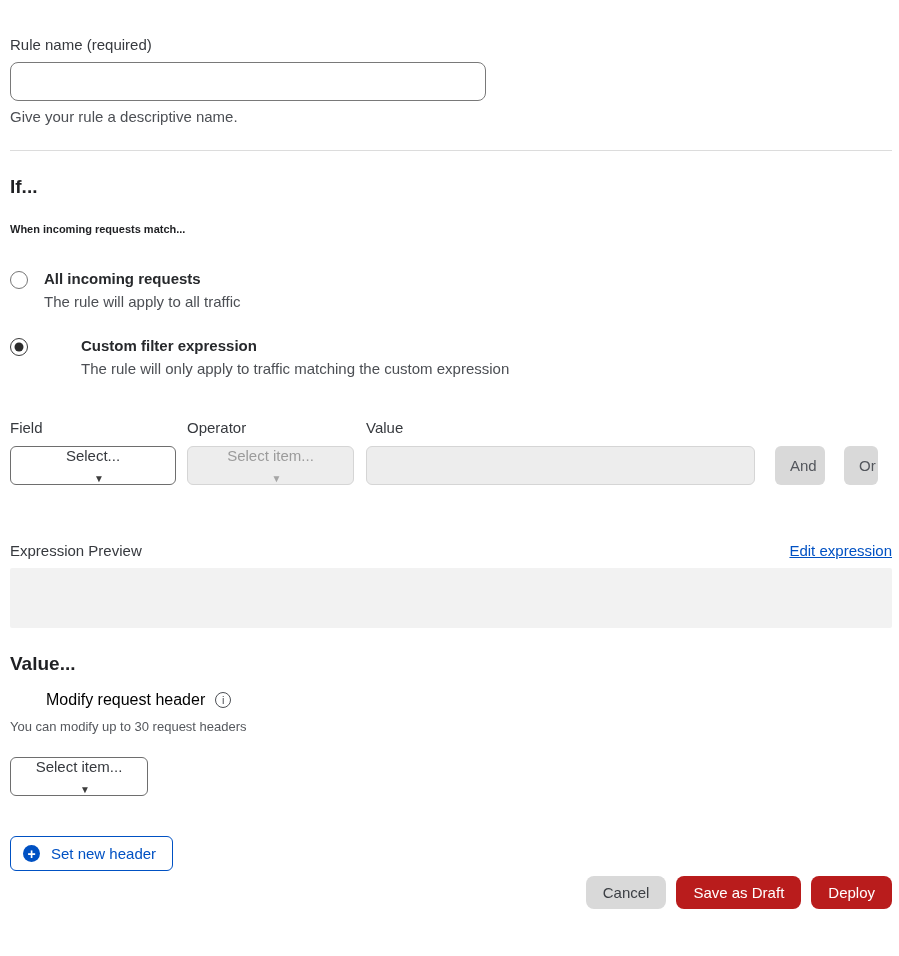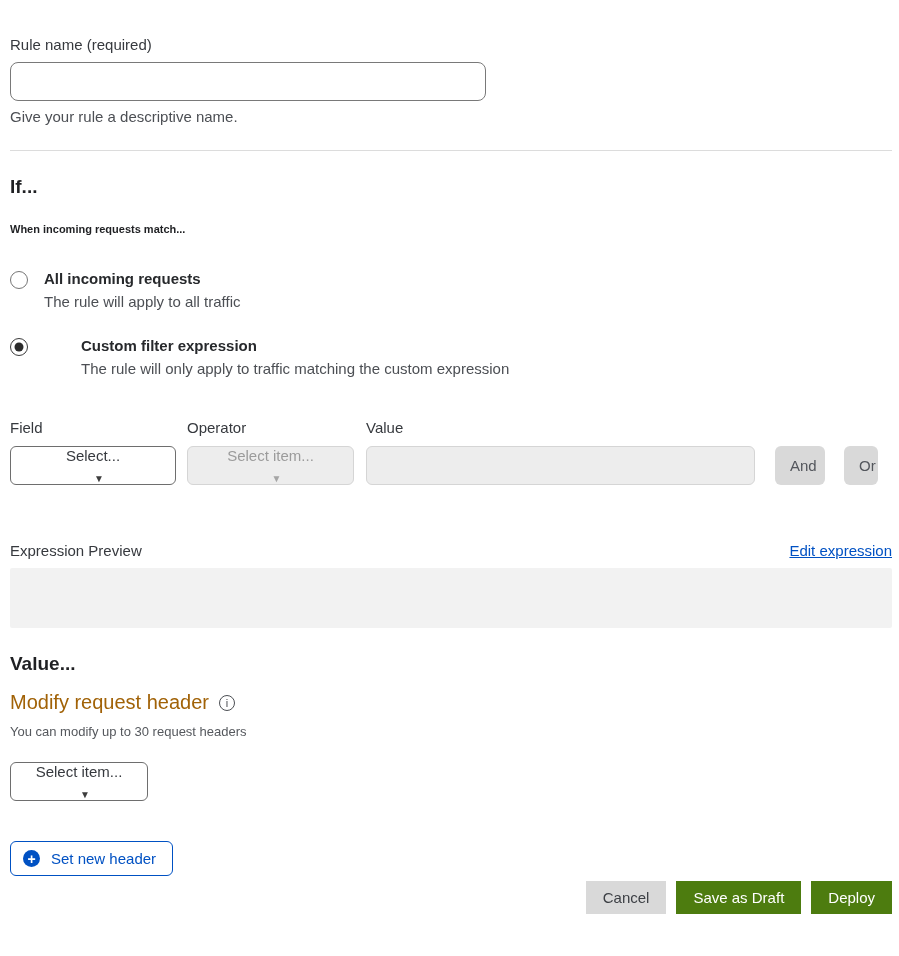--- a/index.html
+++ b/index.html
@@ -87,21 +87,21 @@
   .preview-header { margin-top: 57px; display: flex; align-items: baseline; justify-content: space-between; }
   .edit-link { font-size: 15px; color: #0051c3; text-decoration: underline; cursor: pointer; }
   .preview-box {
     margin-top: 9px; height: 60px; width: 100%;
     background: #f2f2f2; border-radius: 2px;
     font-size: 14px; color: #36393e; padding: 8px 12px;
   }
 
   .then-heading { margin-top: 25px; }
   .action-row { margin-top: 16px; display: flex; align-items: center; }
-  .action-label { font-size: 20px; color: #a16207; }
+  .action-label { font-size: 16px; color: #000000; margin-left: 36px; }
   .info-icon {
     margin-left: 10px; width: 16px; height: 16px; display: inline-block;
     border: 1px solid #4c4f54; border-radius: 50%;
     color: #4c4f54; font-size: 11px; line-height: 15px;
     text-align: center; font-style: normal; cursor: pointer;
   }
   .action-helper { margin-top: 10px; font-size: 13px; color: #55585d; }
 
   .item-select { margin-top: 23px; width: 138px; }
 
@@ -114,26 +114,26 @@
   }
   .plus-icon {
     width: 17px; height: 17px; border-radius: 50%;
     background: #0051c3; color: #fff; display: inline-flex;
     align-items: center; justify-content: center;
     font-size: 14px; line-height: 1; margin-right: 11px; font-weight: 700;
   }
 
   .footer-row { margin-top: 5px; display: flex; justify-content: flex-end; align-items: center; }
   .footer-btn {
-    height: 33px; border-radius: 0; border: none;
+    height: 33px; border-radius: 8px; border: none;
     font-family: "Liberation Sans", sans-serif; font-size: 15px;
     cursor: pointer; padding: 0 17px;
   }
   .cancel-btn { background: #d9d9d9; color: #3c3f44; }
-  .primary-btn { background: #4d7c0f; color: #ffffff; margin-left: 10px; }
+  .primary-btn { background: #b91c1c; color: #ffffff; margin-left: 10px; }
 </style>
 </head>
 <body>
 
 <div class="page">
 
 
   <div class="field-label rule-name-label">Rule name (required)</div>
   <input class="rule-name-input" type="text" value="" style="">
   <div class="helper-text">Give your rule a descriptive name.</div>

